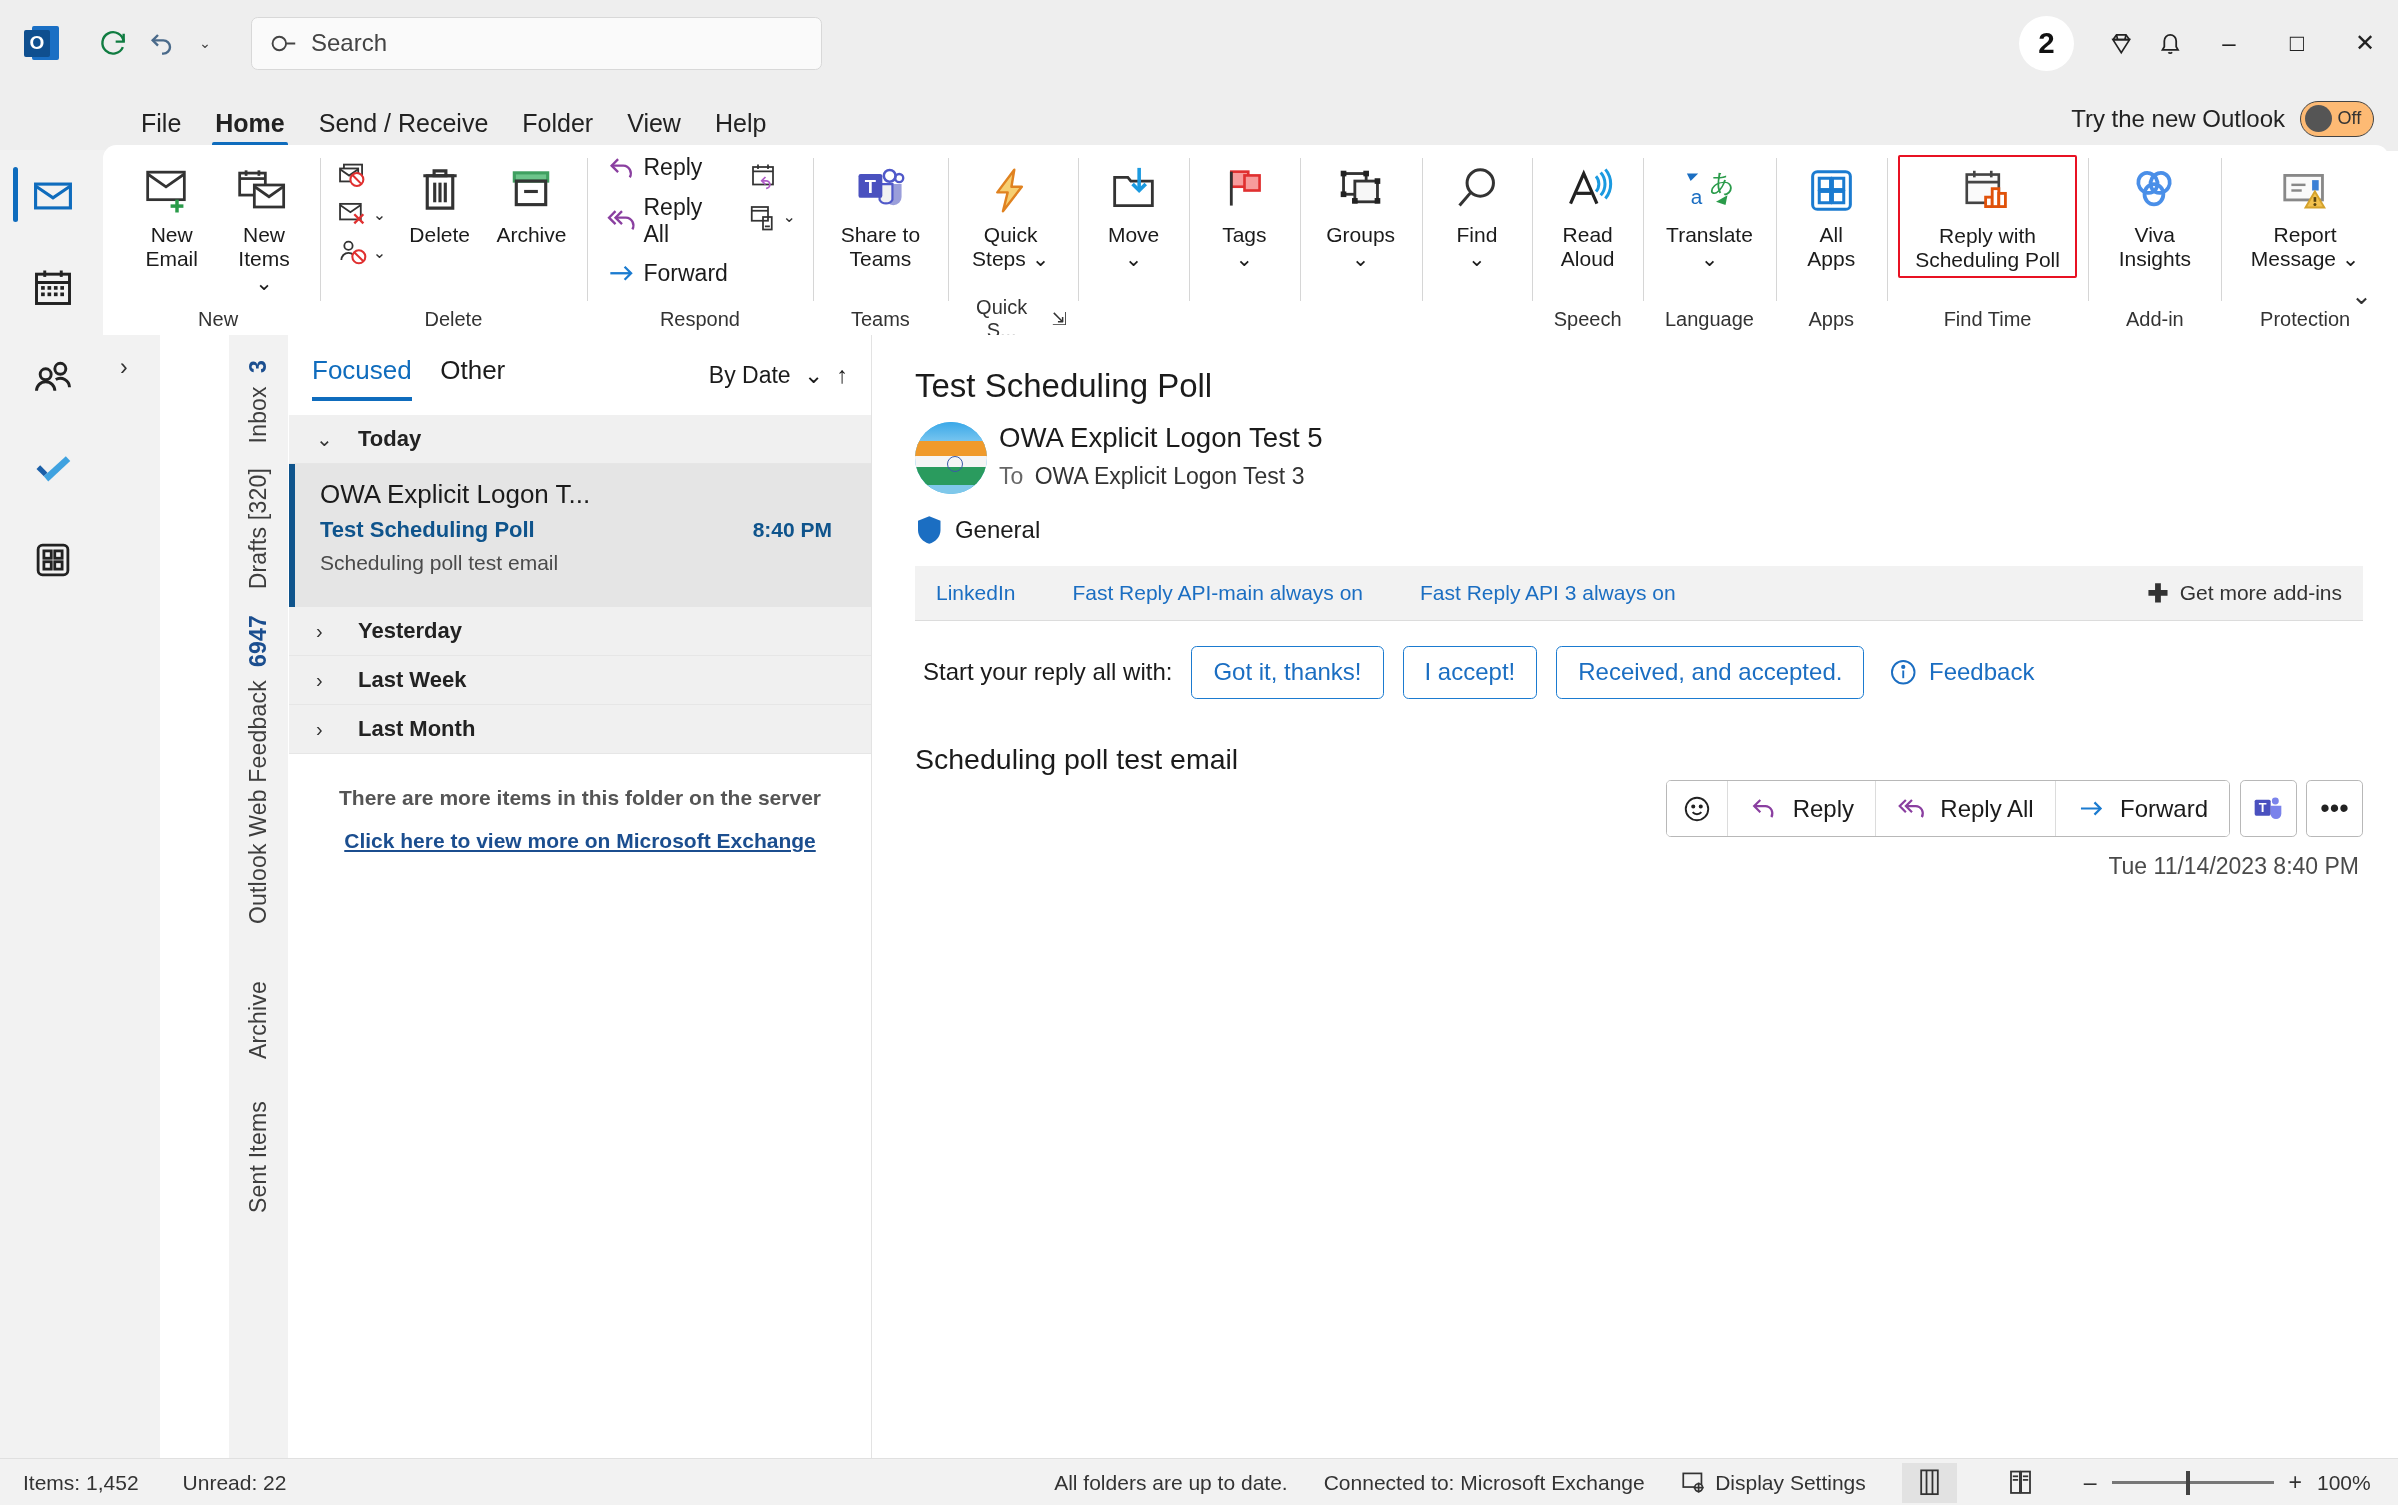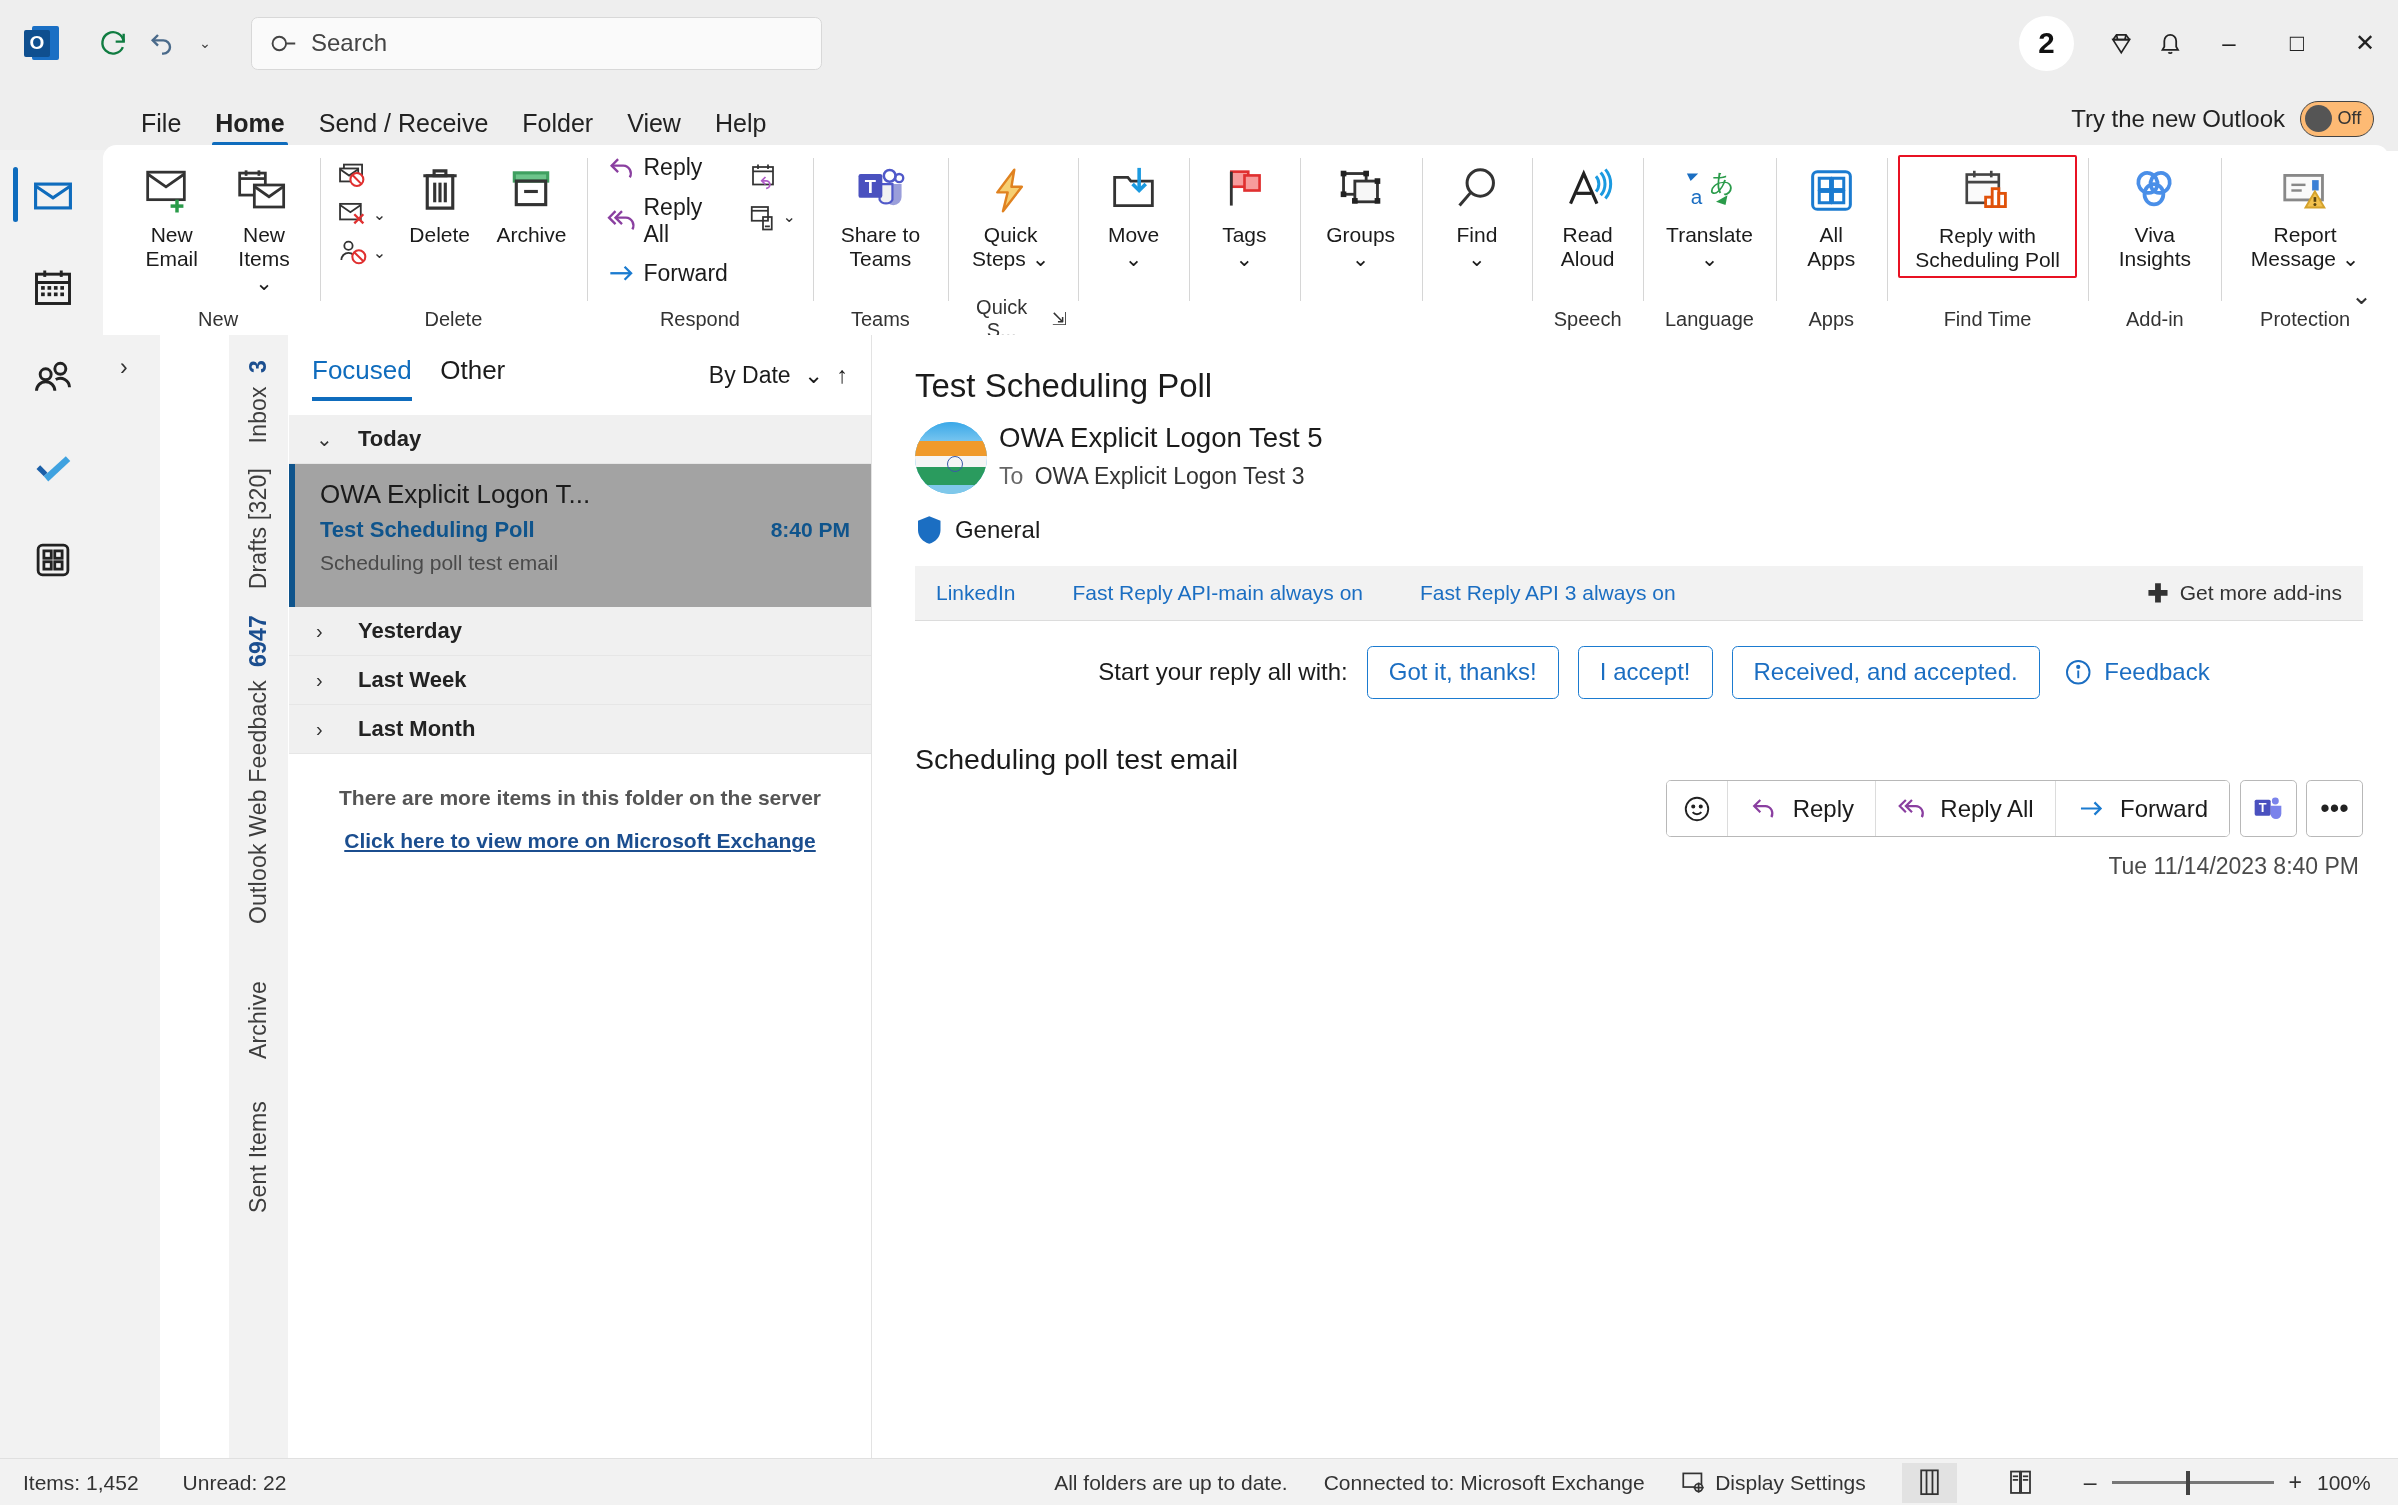--- a/index.html
+++ b/index.html
@@ -154,22 +154,22 @@
   .pivot.active::after { content:''; position:absolute; left:0; right:0; bottom:-5.7px; height:3.8px; background:#0f6cbd; }
   .ml-sort { margin-left: auto; display: flex; align-items: center; gap: 13.3px; }
   .ml-sort .s { font-size: 23px; color: #1b1b1b; cursor: pointer; }
   .grp-row {
     height: 49px; background: #f0f0f0; display: flex; align-items: center;
     padding-left: 27px; gap: 23px; border-bottom: 1px solid #e6e6e6; cursor: pointer;
   }
   .grp-row .gchev { font-size: 20px; color: #333; width: 19px;}
   .grp-row .gtx { font-size: 22px; font-weight: bold; color: #222; }
   .mail-item {
-    height: 143px; background: #a3a3a3; border-left: 6.7px solid #0f548c;
-    padding: 15px 21px 0 25px; cursor: pointer; position: relative;
+    height: 143px; background: #e5e5e5; border-left: 6.7px solid #0f548c;
+    padding: 15px 39px 0 25px; cursor: pointer; position: relative;
   }
   .mi-from { font-size: 26px; color: #1b1b1b; }
   .mi-line2 { display: flex; align-items: baseline; margin-top: 6.7px; }
   .mi-subj { font-size: 22px; font-weight: bold; color: #0f548c; }
   .mi-time { margin-left: auto; font-size: 21px; font-weight: bold; color: #0f548c; }
   .mi-prev { font-size: 21px; color: #4a4a4a; margin-top: 8.6px; }
   .ml-more {
     text-align: center; padding-top: 32px;
   }
   .ml-more .t1 { font-size: 21px; font-weight: bold; color: #555; }
@@ -207,21 +207,21 @@
   .rp-date { position: absolute; right: 40px; top: 518px; font-size: 23px; color: #4a4a4a; }
   .rp-sens { display: flex; align-items: center; gap: 11.4px; padding: 21px 0 0 42px; }
   .rp-sens .tx { font-size: 24px; color: #1b1b1b; }
   .addin-bar {
     margin: 21px 36px 0 42px; height: 55px; background: #f2f2f2;
     display: flex; align-items: center; padding: 0 21px; gap: 57px; border-bottom: 1.9px solid #dcdcdc;
   }
   .addin { font-size: 21px; color: #1b6ec2; cursor: pointer; }
   .addin-more { margin-left: auto; display: flex; align-items: center; gap: 11.4px; cursor: pointer; }
   .addin-more .tx { font-size: 21px; color: #333; }
-  .quickreply { display: flex; align-items: center; gap: 19px; padding: 25px 0 0 36px; justify-content: center; }
+  .quickreply { display: flex; align-items: center; gap: 19px; padding: 25px 0 0 50px; }
   .qr-label { font-size: 24px; color: #1b1b1b; }
   .qr-btn {
     border: 1.9px solid #1b7bd0; border-radius: 5.7px; padding: 11.4px 21px;
     font-size: 24px; color: #1b6ec2; cursor: pointer; background: #fff;
   }
   .qr-feedback { display: flex; align-items: center; gap: 11.4px; margin-left: 5.7px; cursor: pointer; }
   .qr-feedback .tx { font-size: 24px; color: #1b6ec2; }
   .rp-body { padding: 44px 0 0 42px; font-size: 28.5px; color: #1b1b1b; }
 
   

